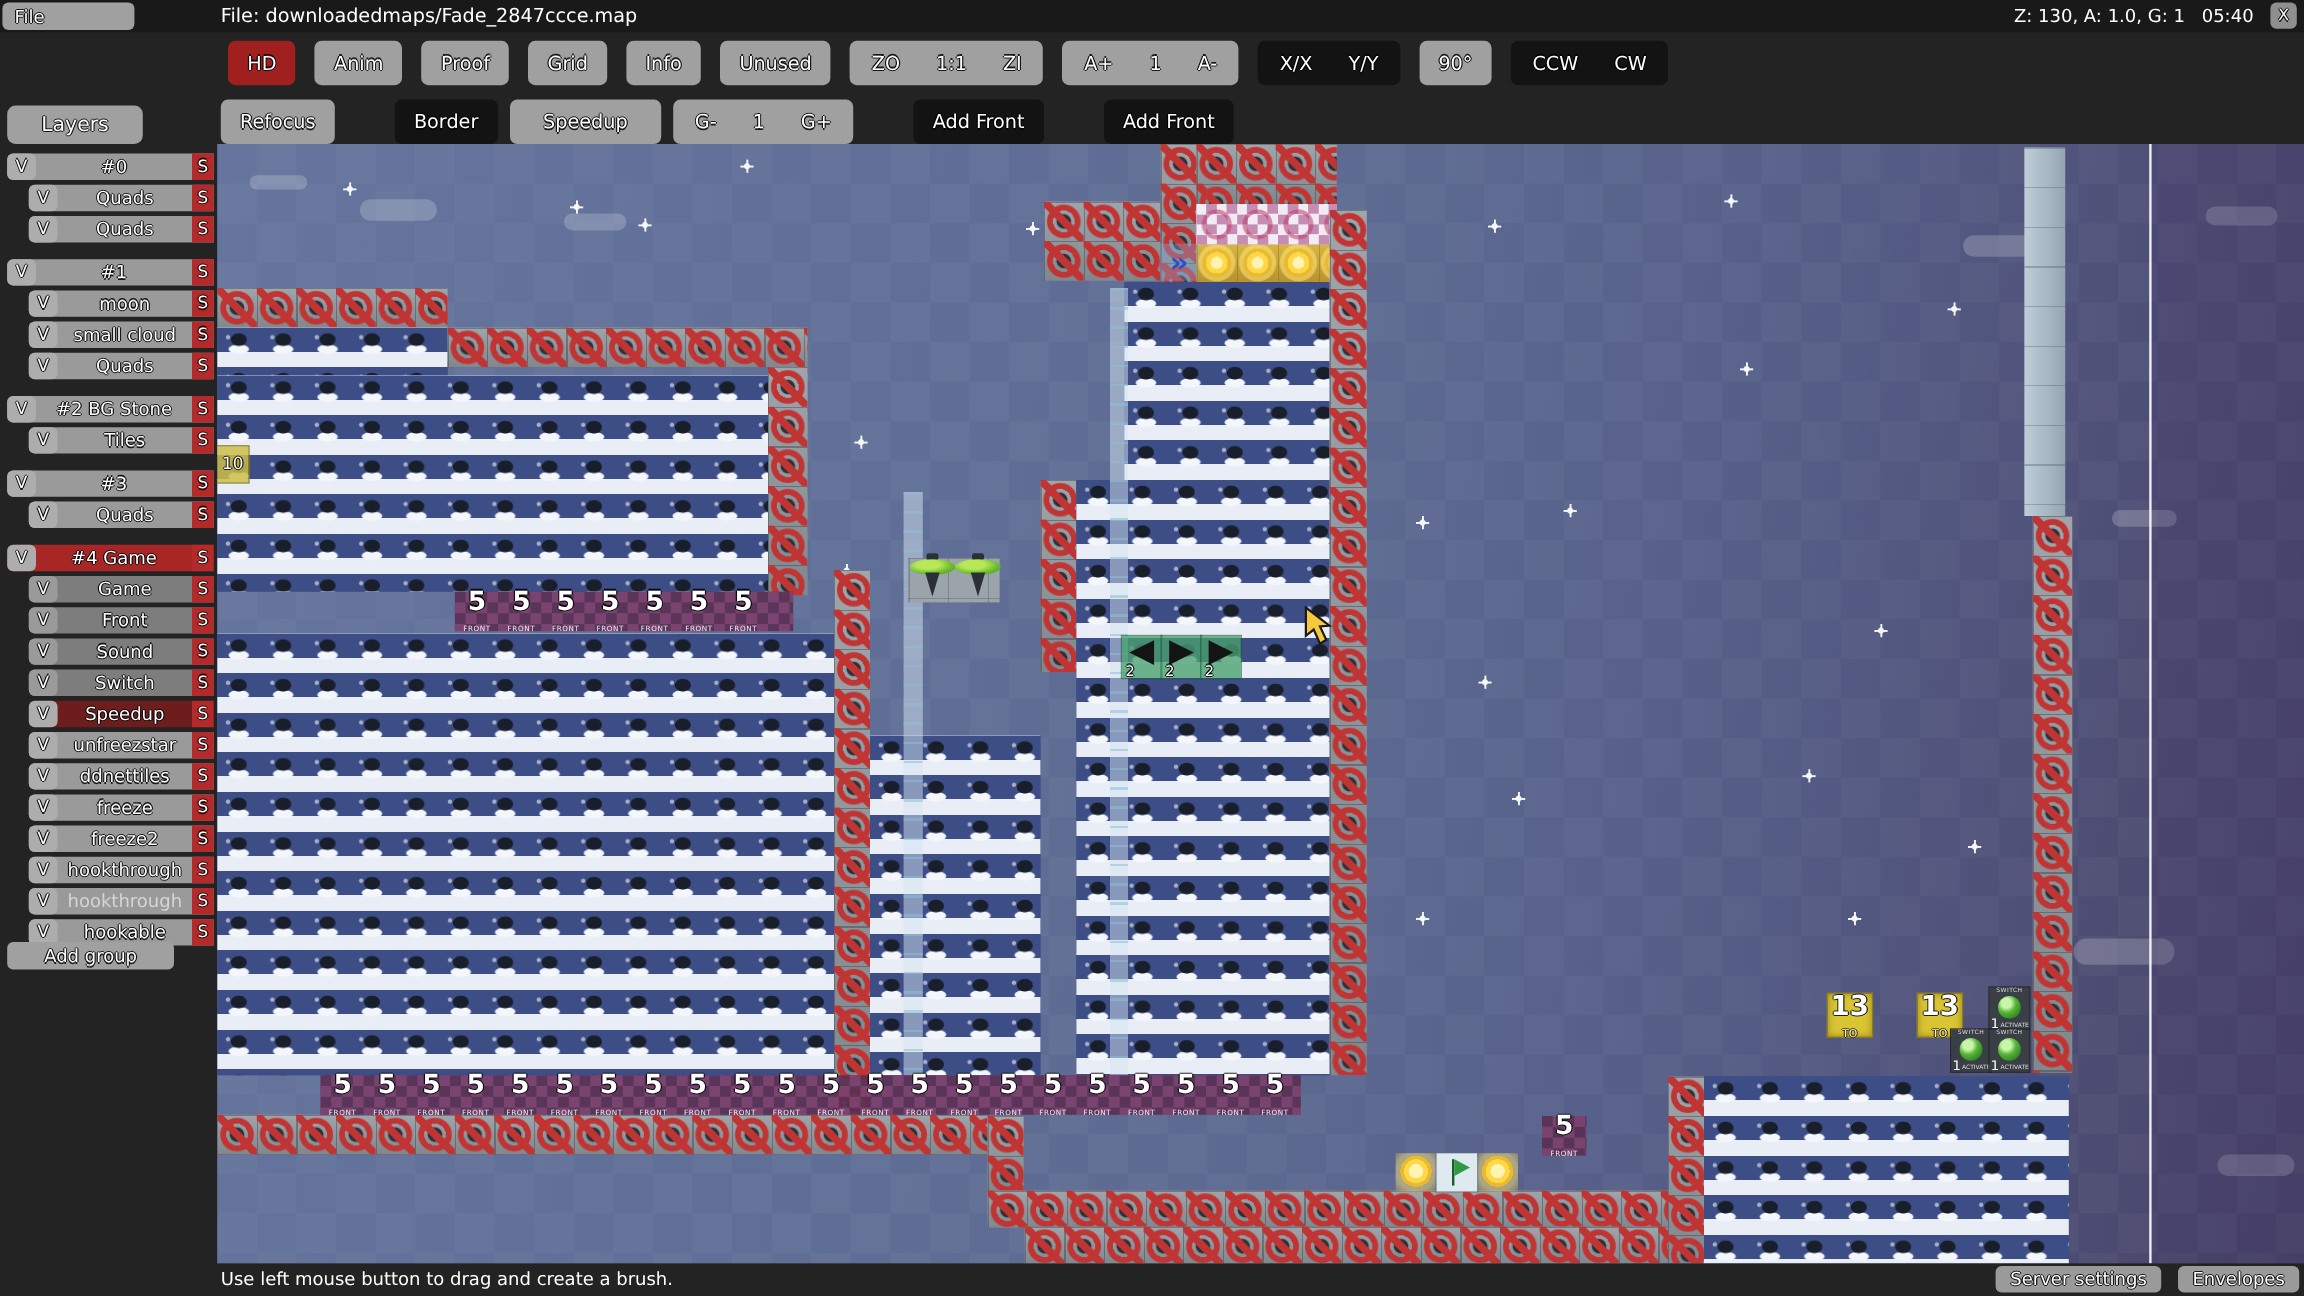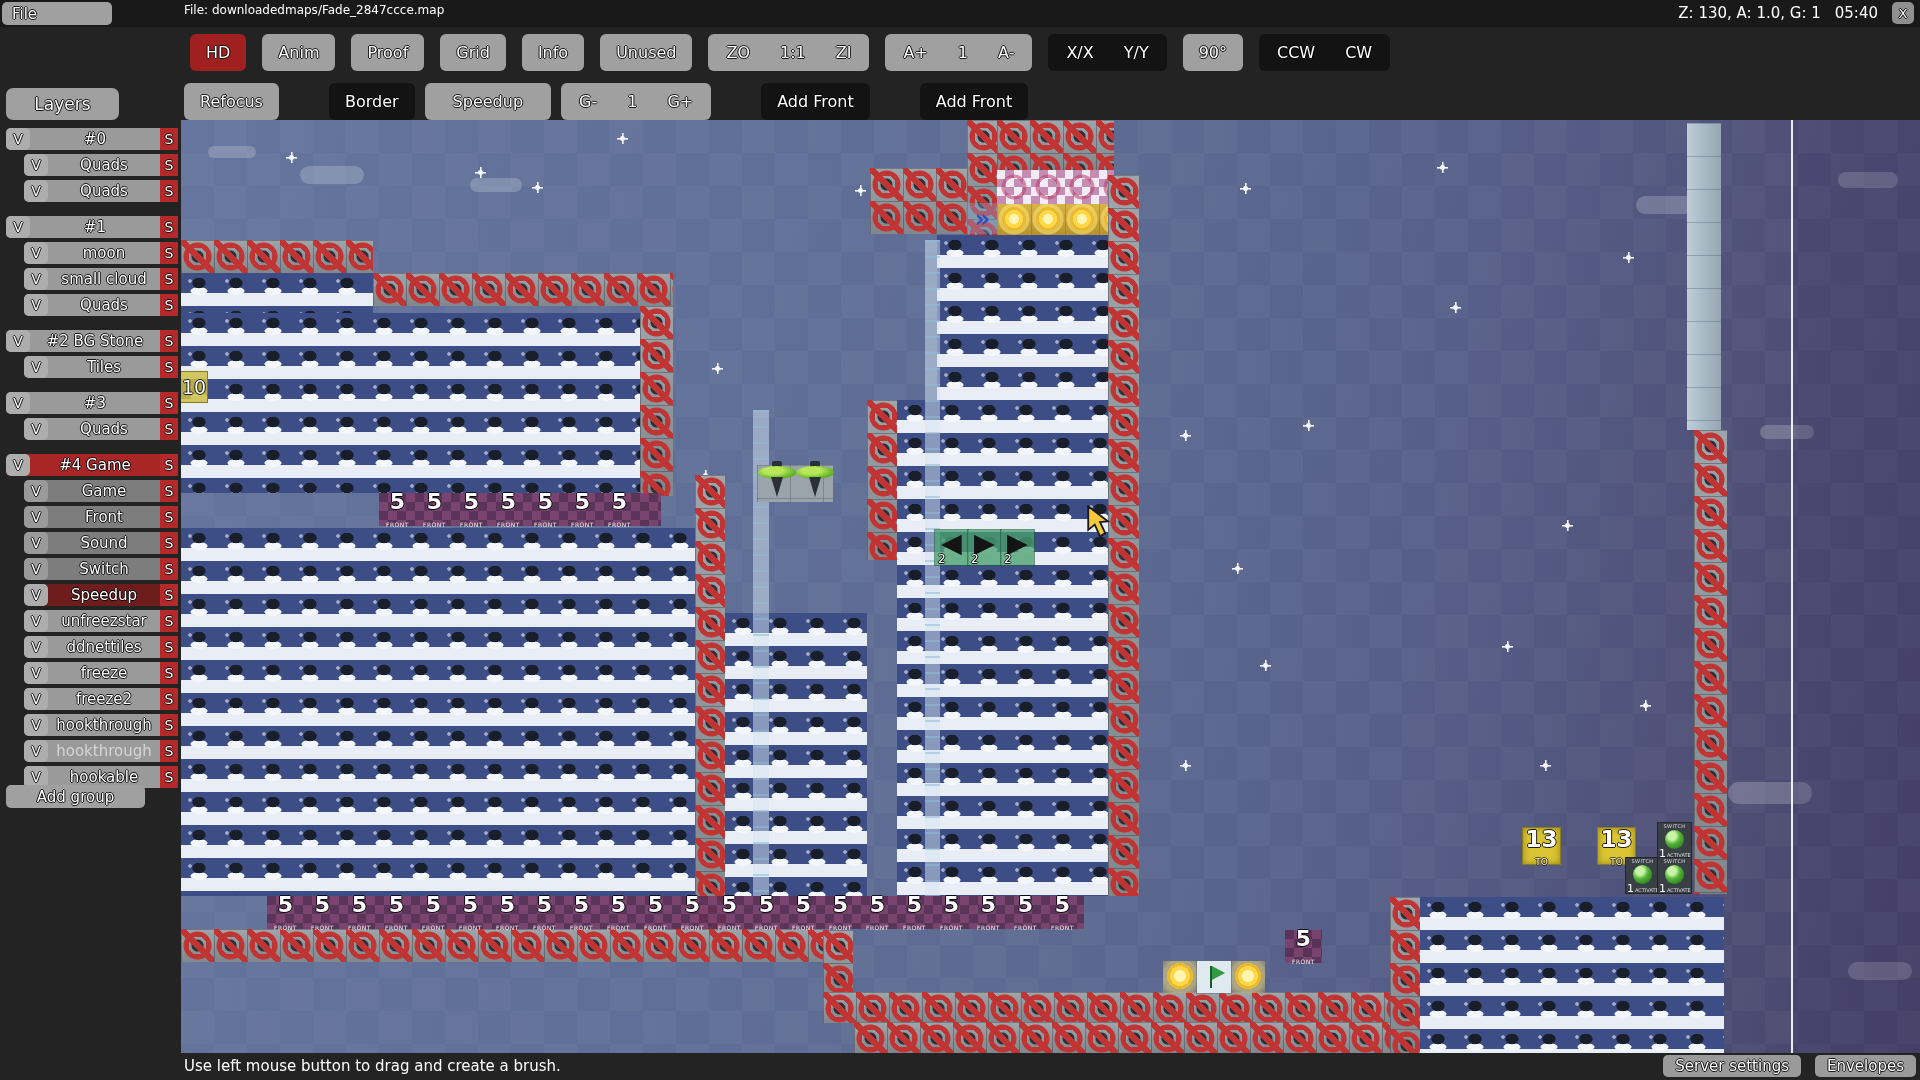--- a/index.html
+++ b/index.html
@@ -7,21 +7,21 @@
     width:1920px;height:1080px;position:relative;overflow:hidden;
     background:#232323;
     font-family:"DejaVu Sans","Liberation Sans",sans-serif;
     -webkit-font-smoothing:antialiased;
   }
   .ol{text-shadow:-1px 0 0 rgba(0,0,0,.85),1px 0 0 rgba(0,0,0,.85),0 -1px 0 rgba(0,0,0,.85),0 1px 0 rgba(0,0,0,.85);}
   
   .topbar{position:absolute;left:0;top:0;width:1920px;height:27px;background:#191919;color:#fff;}
   .file-btn{position:absolute;left:2px;top:2px;width:110px;height:23px;background:#a0a0a0;border-radius:5px;
     color:#fff;font-size:15px;display:flex;align-items:center;padding-left:10px;box-sizing:border-box;}
-  .title{position:absolute;left:184px;top:3px;font-size:12px;color:#fff;}
+  .title{position:absolute;left:184px;top:3px;font-size:16px;color:#fff;}
   .topbar-right{position:absolute;right:6px;top:2px;display:flex;align-items:center;gap:14px;font-size:15px;}
   .close-btn{width:22px;height:22px;background:#8f8f8f;border-radius:5px;display:flex;align-items:center;justify-content:center;font-size:13px;color:#fff;}
   
   .toolrow{position:absolute;display:flex;align-items:center;height:37px;}
   .toolrow1{left:190px;top:34px;gap:16px;}
   .toolrow2{left:184px;top:83px;gap:10px;}
   .tbtn{height:37px;display:flex;align-items:center;justify-content:center;padding:0 16px;
     background:#a0a0a0;border-radius:6px;color:#fff;font-size:16px;white-space:nowrap;}
   .tbtn.red{background:#a01f1f;}
   .tbtn.dark{background:#131313;margin-left:40px;}
@@ -114,21 +114,21 @@
     background:radial-gradient(circle at 17px 15px,#fff4b2 0 6px,#ffd84a 6px 10px,#e9ba30 10px 13px,rgba(255,230,120,.5) 13px 16px,rgba(200,170,60,.25));}
   .flag-tile{position:absolute;width:34px;height:32px;background:#dfe9f0;outline:1px solid rgba(90,110,120,.5);}
   .flag-pole{position:absolute;left:13px;top:5px;width:2px;height:22px;background:#1a5c28;}
   .flag-cloth{position:absolute;left:15px;top:5px;width:0;height:0;border-top:7px solid transparent;border-bottom:7px solid transparent;border-left:13px solid #2f9a42;}
   .plant{position:absolute;width:40px;height:36px;}
   .plant .cap{position:absolute;left:1px;top:4px;width:38px;height:13px;border-radius:50%;
     background:radial-gradient(ellipse at 40% 35%,#b8e85a 0 30%,#6fbf2e 60%,#3f8a1a 100%);}
   .plant .stem{position:absolute;left:14px;top:15px;width:0;height:0;border-left:6px solid transparent;border-right:6px solid transparent;border-top:20px solid #2b2f38;}
   .plant .tuft{position:absolute;left:15px;top:-1px;width:10px;height:6px;background:#2b2f38;border-radius:2px;}
   .num-tile-sm{position:absolute;width:26px;height:30px;background:rgba(205,190,70,.85);outline:1px solid #8a7a20;
-    color:#fff;font-size:19px;display:flex;align-items:center;justify-content:center;}
+    color:#fff;font-size:14px;display:flex;align-items:center;justify-content:center;}
   .blue-speed{position:absolute;width:31px;height:31px;background:rgba(130,180,230,.35);color:#2a50c8;
     font-size:24px;font-weight:bold;display:flex;align-items:center;justify-content:center;}
   .star{position:absolute;width:11px;height:11px;opacity:.95;
     background:
       linear-gradient(#fff,#fff) center/1.6px 11px no-repeat,
       linear-gradient(#fff,#fff) center/11px 1.6px no-repeat,
       radial-gradient(circle,#fff 0 2px,rgba(255,255,255,.0) 3px);}
   .cloud{position:absolute;background:rgba(255,255,255,.20);border-radius:12px;}
   .vline{position:absolute;top:0;bottom:0;width:2px;background:rgba(255,255,255,.9);}
   .right-shade{position:absolute;top:0;bottom:0;background:rgba(62,52,100,.22);}

